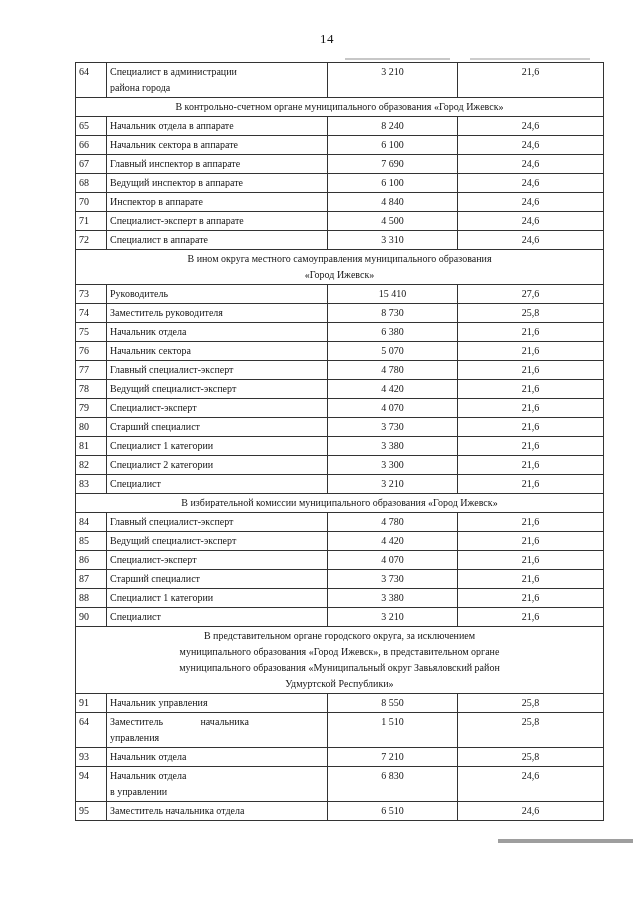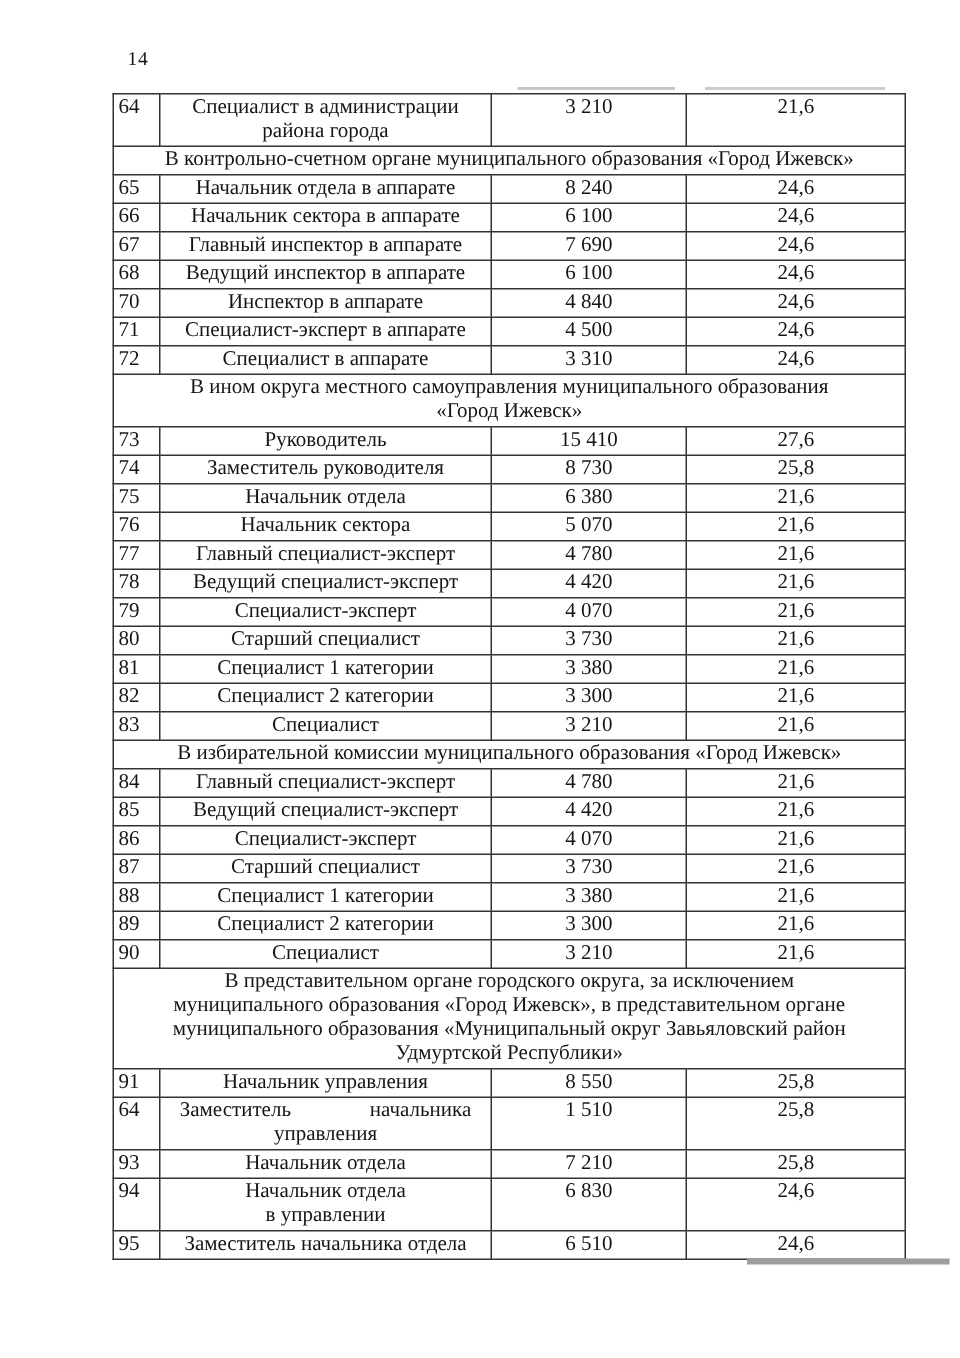--- a/index.html
+++ b/index.html
@@ -16,47 +16,48 @@
   }
   .page {
     position: relative;
     width: 640px;
     height: 905px;
     background: #ffffff;
   }
   .page-number {
     position: absolute;
     top: 31px;
-    left: 85px;
+    left: 63px;
     width: 528px;
+    text-align: center;
     font-size: 13px;
     letter-spacing: 0.5px;
   }
   table.doc-table {
     position: absolute;
     top: 62px;
     left: 75px;
     width: 528px;
     border-collapse: collapse;
     table-layout: fixed;
-    font-size: 14px;
+    font-size: 10px;
     line-height: 16px;
   }
   table.doc-table td {
     border: 1px solid #333333;
     padding: 1px 3px;
     vertical-align: top;
     overflow: hidden;
   }
   td.c-num {
     text-align: left;
     padding-left: 6px;
   }
   td.c-title {
-    text-align: center;
+    text-align: left;
     padding-left: 7px;
     white-space: pre-wrap;
   }
   td.c-salary, td.c-percent {
     text-align: center;
   }
   td.section-cell {
     text-align: center;
     white-space: pre-line;
     padding: 1px 2px;
@@ -241,26 +242,20 @@
           <td class="c-salary">3 730</td>
           <td class="c-percent">21,6</td>
         </tr>
         <tr>
           <td class="c-num">88</td>
           <td class="c-title">Специалист 1 категории</td>
           <td class="c-salary">3 380</td>
           <td class="c-percent">21,6</td>
         </tr>
         <tr>
-          <td class="c-num">89</td>
-          <td class="c-title">Специалист 2 категории</td>
-          <td class="c-salary">3 300</td>
-          <td class="c-percent">21,6</td>
-        </tr>
-        <tr>
           <td class="c-num">90</td>
           <td class="c-title">Специалист</td>
           <td class="c-salary">3 210</td>
           <td class="c-percent">21,6</td>
         </tr>
         <tr>
           <td colspan="4" class="section-cell">В представительном органе городского округа, за исключением
 муниципального образования «Город Ижевск», в представительном органе
 муниципального образования «Муниципальный округ Завьяловский район
 Удмуртской Республики»</td>

